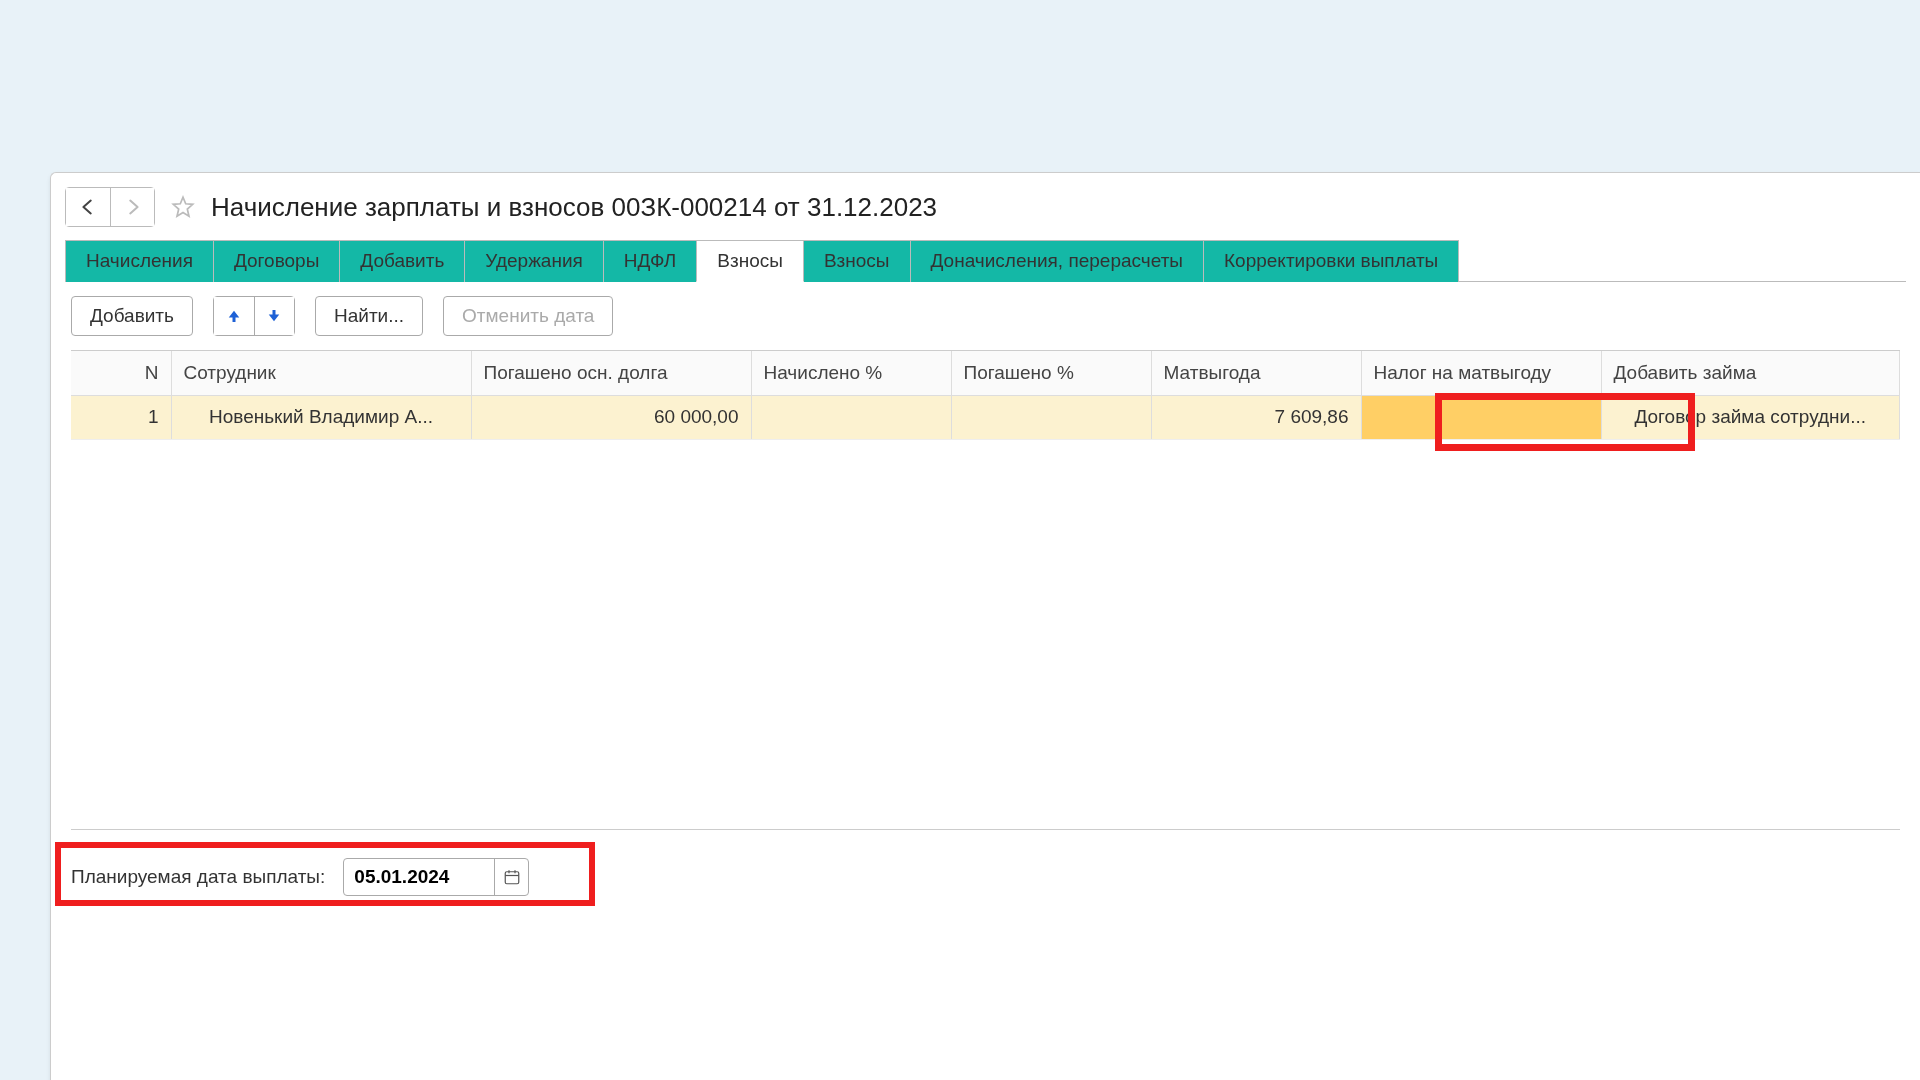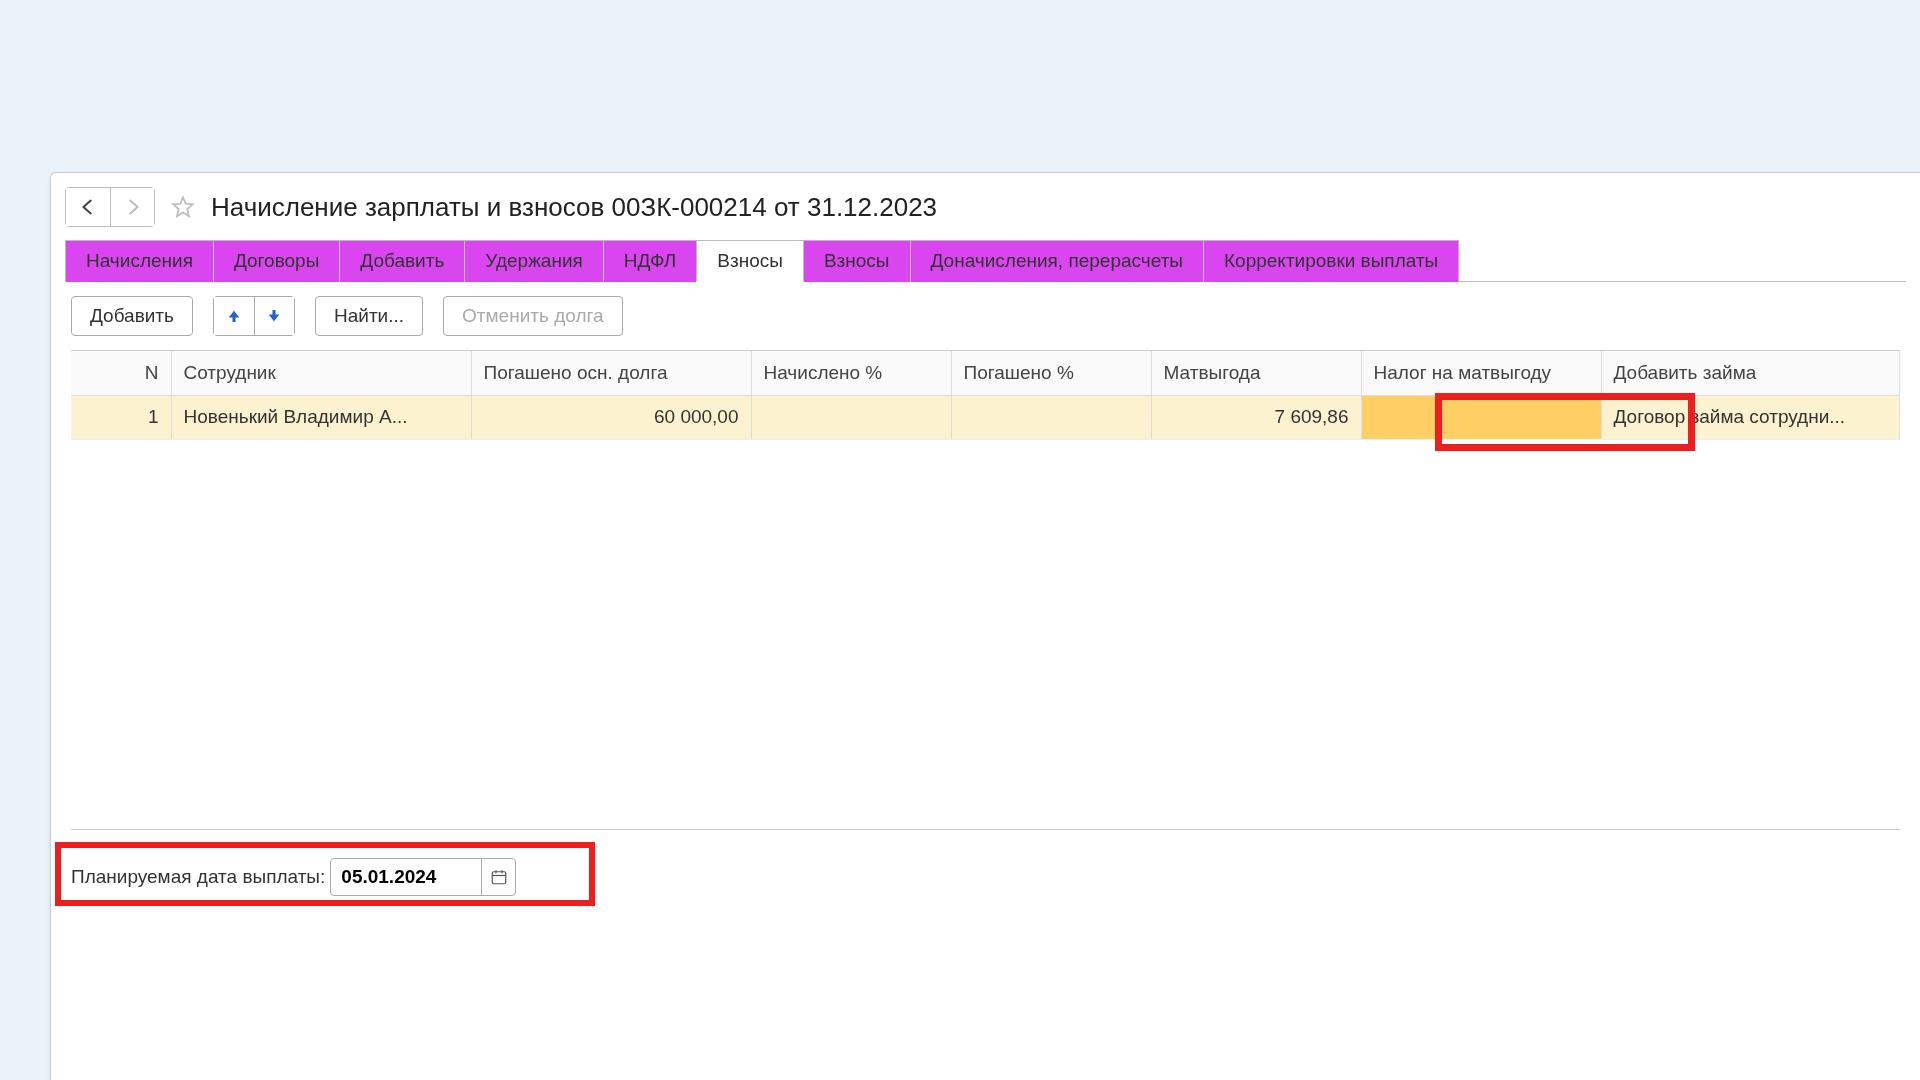--- a/index.html
+++ b/index.html
@@ -60,21 +60,21 @@
 
   .tabs {
     display:flex;
     border-bottom: 1px solid #bbb;
     margin: 0 14px 0 14px;
     padding-left: 0;
   }
   .tab {
     border:1px solid #bbb;
     border-bottom:none;
-    background:#d946ef;
+    background:#14b8a6;
     padding: 9px 20px;
     font-size:19px;
     color:#333;
     cursor:pointer;
     position:relative;
     top:1px;
     margin-right:-1px;
   }
   .tab.active {
     background:#fff;
@@ -136,41 +136,42 @@
   th {
     background:#fafafa;
     font-weight:400;
     color:#444;
     border-bottom:1px solid #ddd;
     height:44px;
   }
   td {
     border-bottom:1px solid #eee;
     height:44px;
+    text-align:center;
   }
   tr.selected td { background:#fcf2d0; }
   td.num, th.num { text-align:right; }
   .cell-highlight {
     position:absolute;
     border:7px solid #ef1e1e;
     top:42px;
     left:1364px;
     width:260px;
     height:58px;
     pointer-events:none;
     z-index:5;
   }
   td.active-cell {
     background:#ffcf65 !important;
   }
 
   .footer-row {
     display:flex;
     align-items:center;
-    gap:5px;
+    gap:18px;
     margin:28px 20px 14px 20px;
     position:relative;
   }
   .footer-highlight {
     position:absolute;
     left:-16px; top:-16px;
     width:540px; height:64px;
     border:6px solid #ef1e1e;
     pointer-events:none;
   }
@@ -252,21 +253,21 @@
             <path d="M12 5 L5 14 L10 14 L10 20 L14 20 L14 14 L19 14 Z" fill="#1e61d6"></path>
           </svg>
       </div>
       <div class="arrow-btn">
         <svg width="18" height="18" viewBox="0 0 24 24">
             <path d="M12 19 L5 10 L10 10 L10 4 L14 4 L14 10 L19 10 Z" fill="#1e61d6"></path>
           </svg>
       </div>
     </div>
     <div class="btn">Найти...</div>
-    <div class="btn disabled">Отменить долга</div>
+    <div class="btn disabled">Отменить дата</div>
   </div>
 
   <div class="table-wrap">
     <table>
       <colgroup>
         <col class="col-n">
           <col class="col-emp">
           <col class="col-paid">
           <col class="col-accr">
           <col class="col-paidp">

